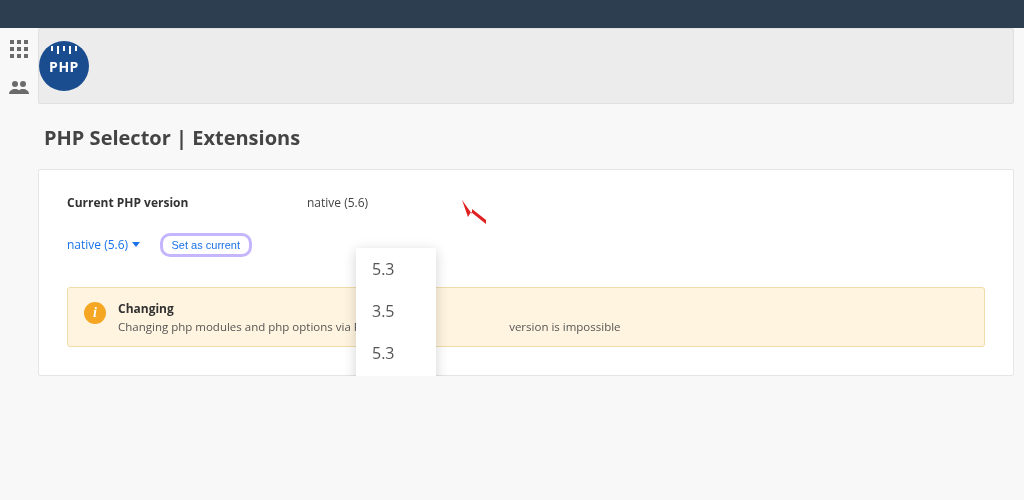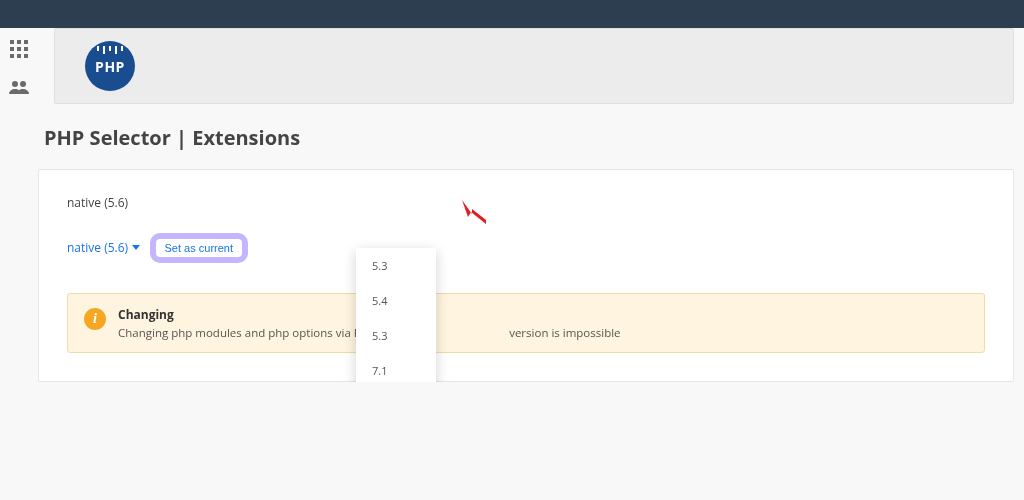--- a/index.html
+++ b/index.html
@@ -6,42 +6,42 @@
     body { font-family: "Open Sans", -apple-system, "Segoe UI", Arial, sans-serif; background: #f8f8f8; font-size: 13px; color: #333; }
 
     .topbar { height: 28px; background: #2c3e50; width: 100%; }
 
     .layout { display: flex; }
     .left-rail { width: 38px; padding-top: 12px; display: flex; flex-direction: column; align-items: center; gap: 18px; }
     .left-rail svg { fill: #6b6b6b; }
 
     .main { flex: 1; padding-right: 10px; }
 
-    .app-header { background: #ececec; border: 1px solid #e0e0e0; border-radius: 2px; padding: 12px 30px; display: flex; align-items: center; margin-left: 16px; }
+    .app-header { background: #ececec; border: 1px solid #e0e0e0; border-radius: 2px; padding: 12px 0; display: flex; align-items: center; }
     .logo-circle { width: 50px; height: 50px; border-radius: 50%; background: #1a4d8f; display: flex; align-items: center; justify-content: center; position: relative; }
     .logo-text { color: #fff; font-weight: 700; font-size: 14px; letter-spacing: 0.5px; }
     .logo-ticks { position: absolute; top: 5px; left: 0; right: 0; height: 14px; display: flex; justify-content: center; gap: 4px; }
     .logo-tick { width: 2px; height: 8px; background: #fff; }
     .logo-tick.s { height: 5px; }
 
     .page-title { font-size: 20px; font-weight: 700; color: #444; padding: 20px 6px 18px; }
 
     .panel { background: #fff; border: 1px solid #e6e6e6; border-radius: 2px; padding: 24px 28px 28px; position: relative; }
 
     .row { display: flex; align-items: center; margin-bottom: 22px; }
     .row-label { width: 240px; font-size: 12px; font-weight: 700; color: #333; }
     .row-value { color: #444; font-size: 12px; }
 
     .dd-trigger { color: #1a73e8; font-size: 12px; display: inline-flex; align-items: center; gap: 4px; cursor: pointer; }
     .caret-down { width: 0; height: 0; border-left: 4px solid transparent; border-right: 4px solid transparent; border-top: 5px solid #1a73e8; }
 
-    .set-btn { margin-left: 6px; border: 6px solid #c4b5fd; color: #1a73e8; background: #fff; font-size: 11px; padding: 3px 9px; border-radius: 10px; cursor: pointer; }
+    .set-btn { margin-left: 16px; border: 3px solid #c4b5fd; color: #1a73e8; background: #fff; font-size: 11px; padding: 3px 9px; border-radius: 10px; cursor: pointer; }
 
     .dropdown { position: absolute; left: 317px; top: 78px; width: 80px; background: #fff; box-shadow: 0 3px 12px rgba(0,0,0,0.18); z-index: 20; }
-    .dd-item { padding: 10px 16px; font-size: 11px; color: #555; cursor: pointer; }
+    .dd-item { padding: 10px 16px; font-size: 16px; color: #555; cursor: pointer; }
     .dd-item.hl { outline: 2px solid #e02020; outline-offset: -2px; }
 
     .alert { background: #fff4df; border: 1px solid #f0dca8; border-radius: 3px; padding: 12px 16px; display: flex; align-items: flex-start; gap: 12px; margin-top: 30px; }
     .alert-icon { width: 22px; height: 22px; border-radius: 50%; background: #f5a623; color: #fff; display: flex; align-items: center; justify-content: center; font-style: italic; font-family: Georgia, serif; font-weight: 700; font-size: 14px; flex-shrink: 0; margin-top: 2px; }
     .alert-title { font-size: 12px; font-weight: 700; color: #333; margin-bottom: 2px; }
     .alert-body { font-size: 11.5px; color: #555; }
     .alert-body .seg { display: inline; }
     .alert-body .gap { display: inline-block; width: 140px; }
 
     
@@ -92,20 +92,21 @@
         </div>
         <span class="logo-text">PHP</span>
       </div>
     </div>
 
     <h1 class="page-title">PHP Selector | Extensions</h1>
 
     <div class="panel">
 
       <div class="row">
+        <div class="row-label">Current PHP version</div>
         <div class="row-value">native (5.6)</div>
       </div>
 
       <div class="row" style="margin-bottom:0;">
         <div>
           <span class="dd-trigger">
             <span>native (5.6)</span>
             <span class="caret-down"></span>
           </span>
           <button class="set-btn">Set as current</button>
@@ -117,21 +118,21 @@
         <div>
           <div class="alert-title">Changing</div>
           <div class="alert-body">
             <span class="seg">Changing php modules and php options via PH</span><span class="gap"></span><span class="seg">version is impossible</span>
           </div>
         </div>
       </div>
 
       <div class="dropdown" id="dd">
           <div class="dd-item">5.3</div>
-          <div class="dd-item">5.4</div>
+          <div class="dd-item">3.5</div>
           <div class="dd-item">5.3</div>
           <div class="dd-item">7.1</div>
           <div class="dd-item">7.2</div>
           <div class="dd-item hl">7.3</div>
         </div>
 
       <div class="arrow arrow1">
         <svg width="24" height="24" viewBox="0 0 24 24">
             <polygon points="0,0 10,14 10,9 24,20 24,24 9,12 6,17"></polygon>
           </svg>

